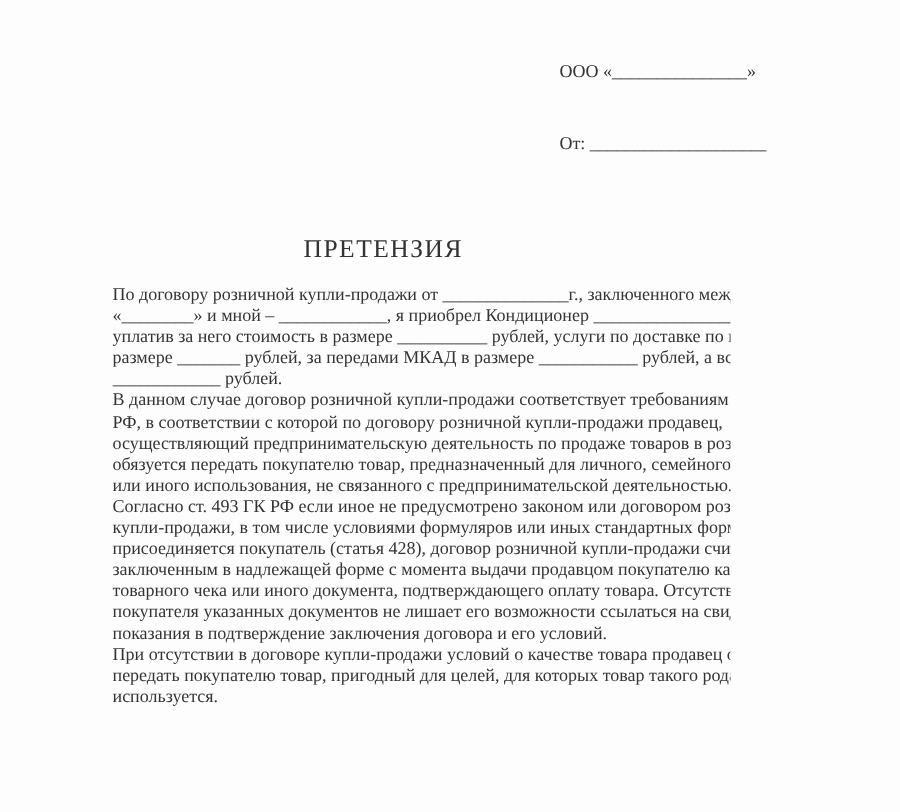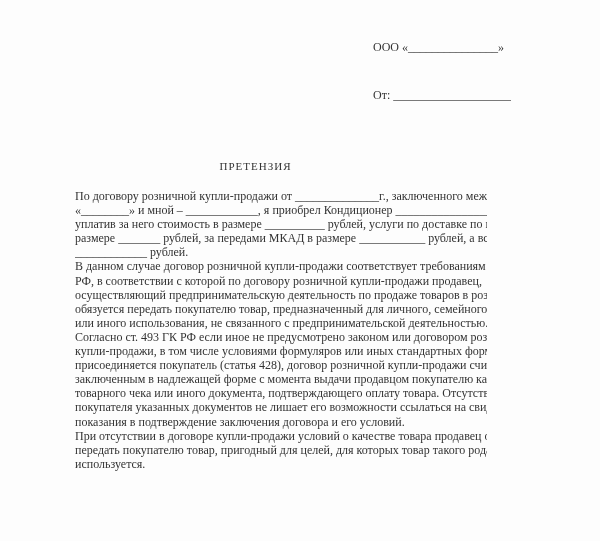--- a/index.html
+++ b/index.html
@@ -26,21 +26,21 @@
     margin-left: 373px;
     line-height: 16px;
     white-space: pre;
   }
   .doc-header .header-line {
     margin: 0;
   }
   .doc-title {
     margin: 24px 0 0 0;
     text-align: center;
-    font-size: 11px;
+    font-size: 17px;
     font-weight: normal;
     letter-spacing: 1px;
     line-height: 14px;
   }
   .doc-body {
     margin-top: 16px;
     padding-left: 75px;
     padding-right: 24px;
   }
   .para {

